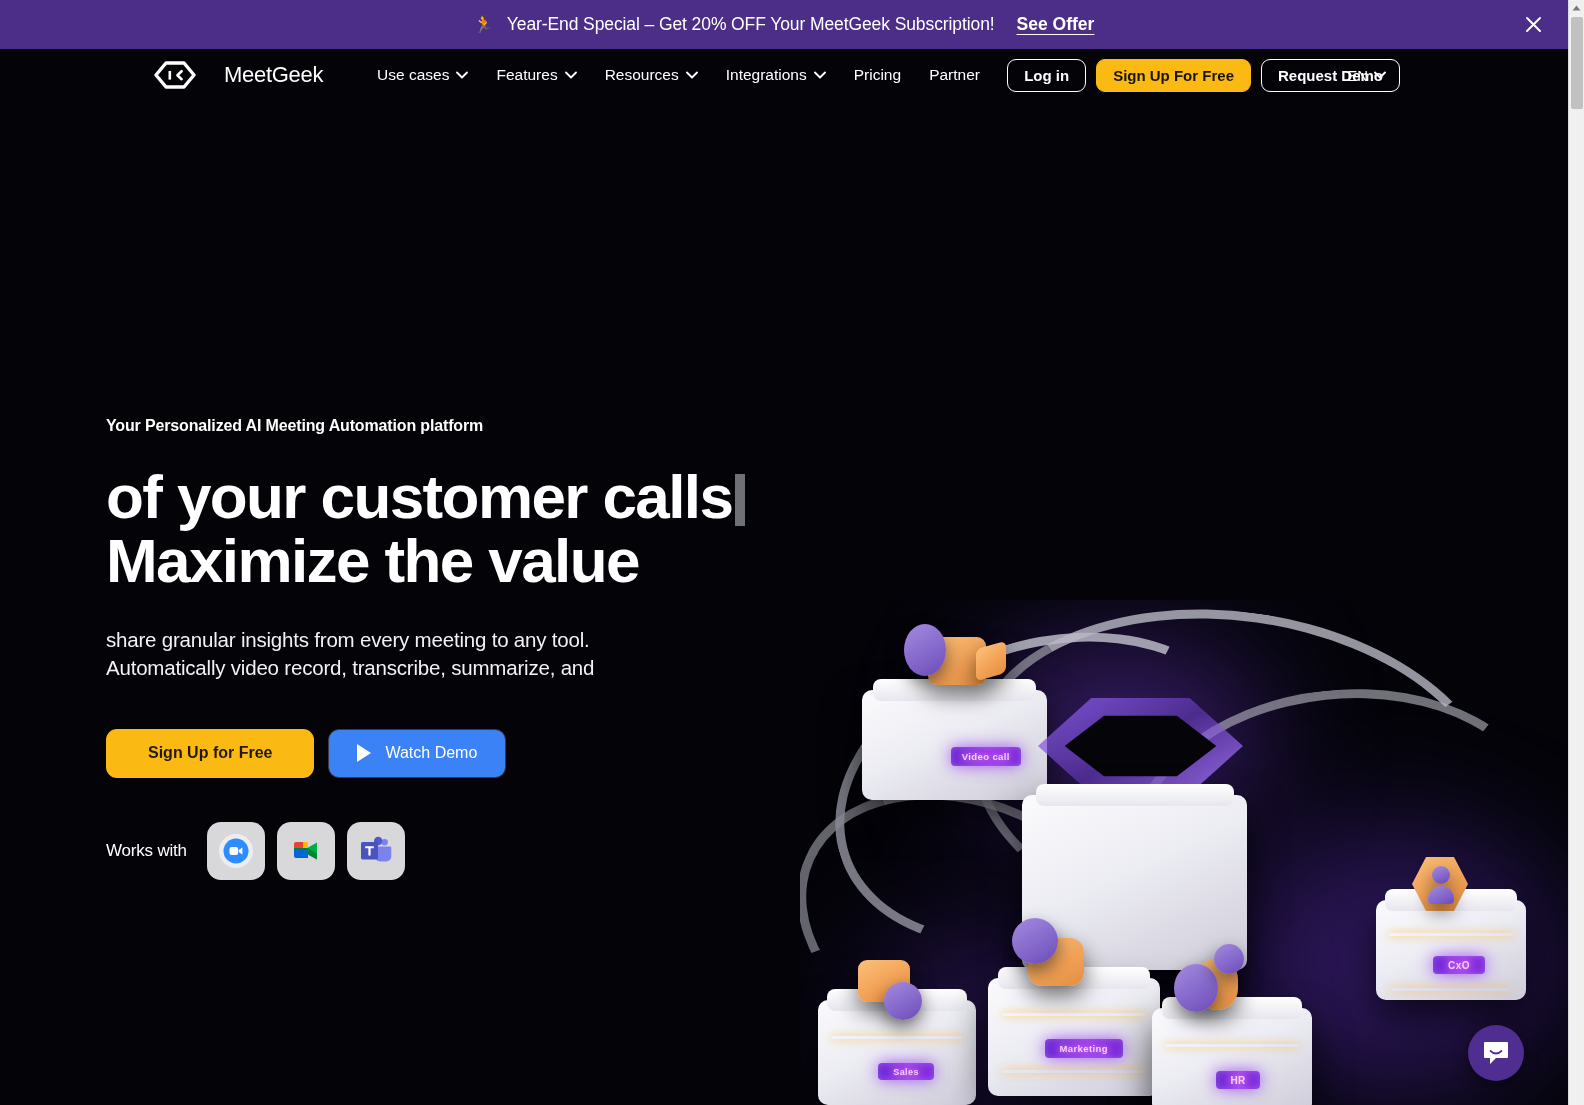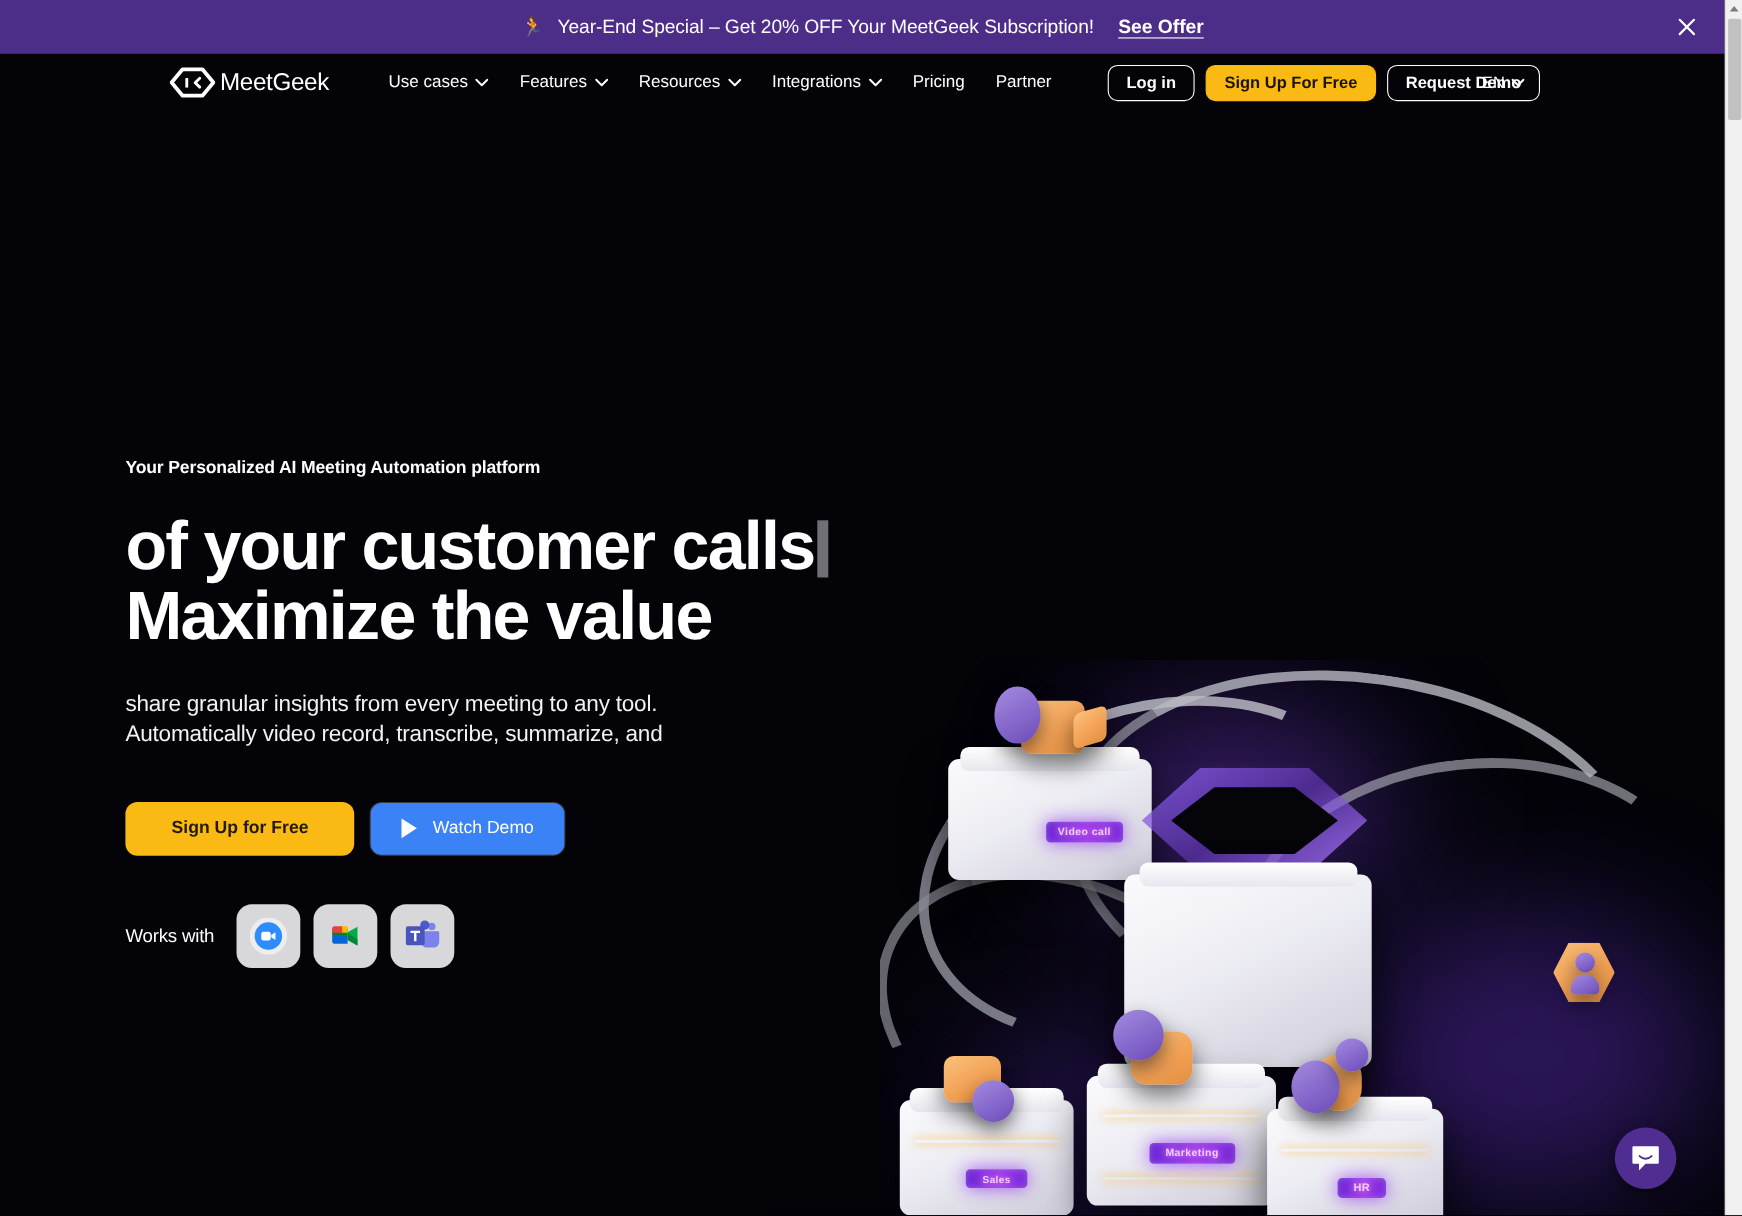--- a/index.html
+++ b/index.html
@@ -85,21 +85,21 @@
     height: 52px;
     display: flex;
     align-items: center;
     padding: 0 0 0 154px;
     background: #030308;
     position: relative;
   }
   .brand {
     display: flex;
     align-items: center;
-    gap: 4px;
+    gap: 28px;
     cursor: pointer;
     margin-right: 40px;
   }
   .brand-mark { width: 42px; height: 28px; display: block; }
   .brand-name {
     color: #ffffff;
     font-size: 22px;
     font-weight: 500;
     letter-spacing: -0.3px;
   }
@@ -159,23 +159,22 @@
     gap: 6px;
     color: #ffffff;
     font-size: 15px;
     font-weight: 500;
     cursor: pointer;
   }
 
   
   .hero {
     position: relative;
-    padding-left: 78px;
+    padding-left: 106px;
     padding-top: 316px;
-    margin-left: 36px;
   }
   .eyebrow {
     color: #ffffff;
     font-size: 16px;
     font-weight: bold;
     letter-spacing: -0.15px;
   }
   .headline {
     margin-top: 30px;
     color: #ffffff;
@@ -586,20 +585,26 @@
 
       <div class="blk" style="left:352px; top:408px; width:160px; height:105px;">
         <div class="top"></div>
         <div class="gold-strip" style="left:8%; right:8%; top:34%;"></div>
         <div class="screen" style="left:40%; top:60%; width:44px; height:18px; font-size:10px;">HR</div>
       </div>
       <div class="chip-orange" style="left:396px; top:358px; width:42px; height:52px; border-radius:21px;"></div>
       <div class="chip-purple" style="left:374px; top:364px; width:44px; height:48px;"></div>
       <div class="chip-purple" style="left:414px; top:344px; width:30px; height:30px;"></div>
 
+      <div class="blk" style="left:576px; top:300px; width:150px; height:100px;">
+        <div class="top"></div>
+        <div class="gold-strip" style="left:8%; right:8%; top:33%;"></div>
+        <div class="gold-strip" style="left:10%; right:10%; top:88%;"></div>
+        <div class="screen" style="left:38%; top:56%; width:52px; height:18px; font-size:10px;">CxO</div>
+      </div>
       <div class="chip-orange" style="left:612px; top:256px; width:56px; height:56px; border-radius:14px; clip-path:polygon(25% 2%,75% 2%,100% 50%,75% 98%,25% 98%,0% 50%);"></div>
       <div class="chip-purple" style="left:632px; top:266px; width:18px; height:18px;"></div>
       <div class="chip-purple" style="left:628px; top:286px; width:26px; height:18px; border-radius:13px 13px 4px 4px;"></div>
 
     </div>
 
     <div class="chat-launcher">
       <svg width="28" height="26" viewBox="0 0 28 26" aria-hidden="true">
         <path d="M3 2 H25 A1 1 0 0 1 26 3 V17 A1 1 0 0 1 25 18 H14 L8 24 V18 H3 A1 1 0 0 1 2 17 V3 A1 1 0 0 1 3 2 Z" fill="#ffffff"></path>
         <path d="M8.5 11 Q14 16 19.5 11" fill="none" stroke="#4f2d91" stroke-width="1.7" stroke-linecap="round"></path>

